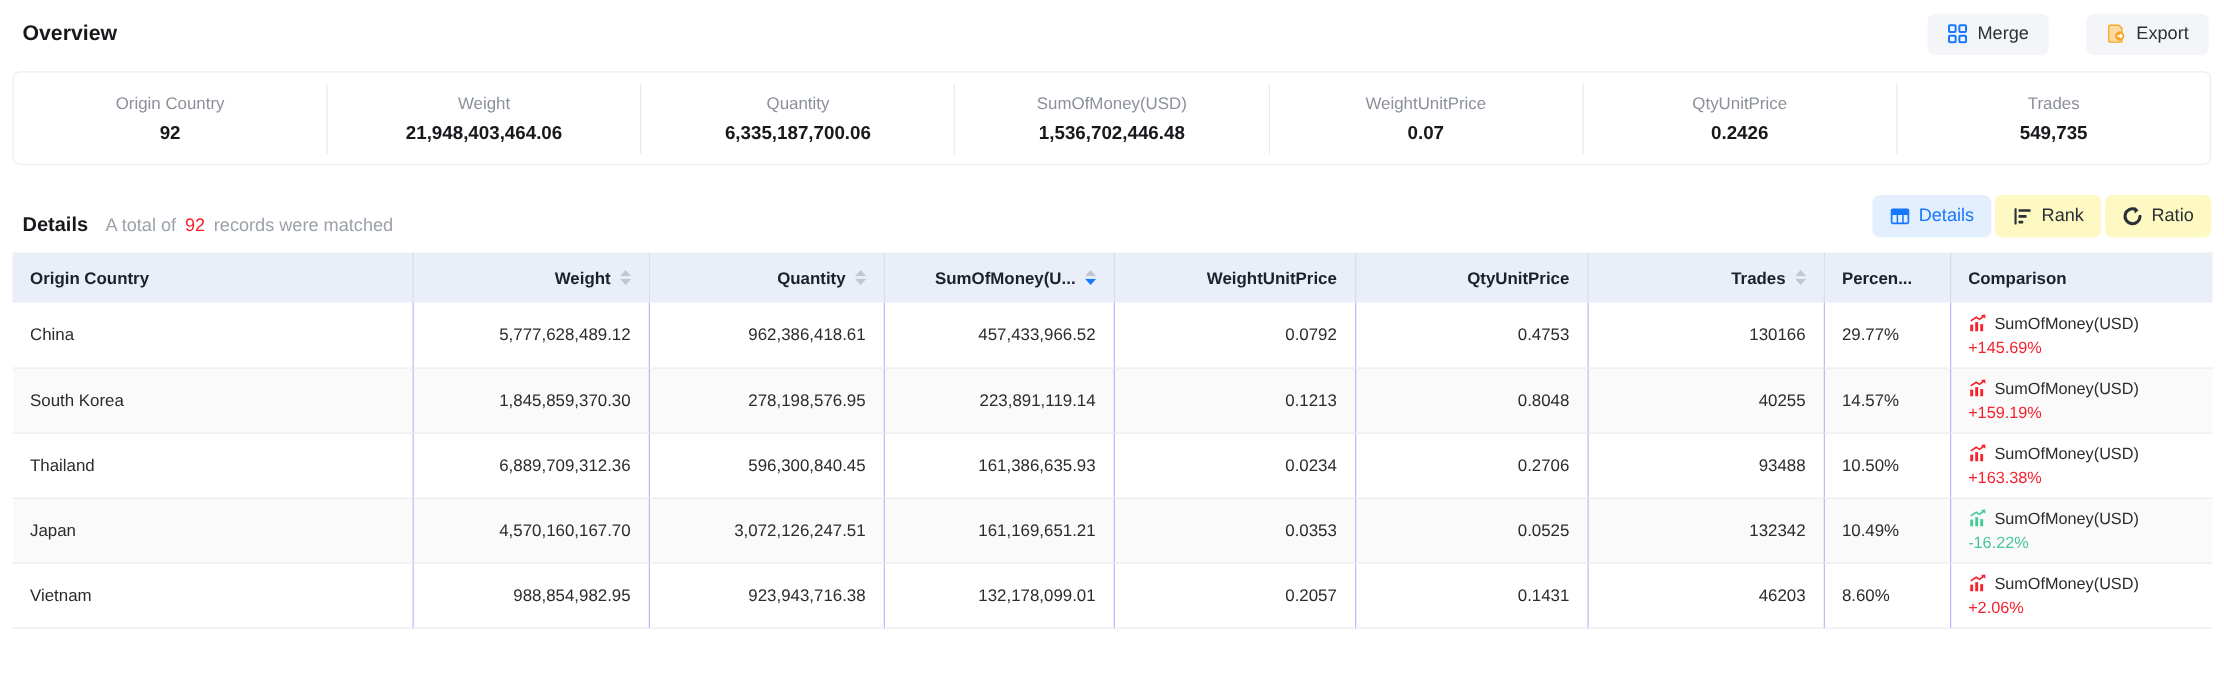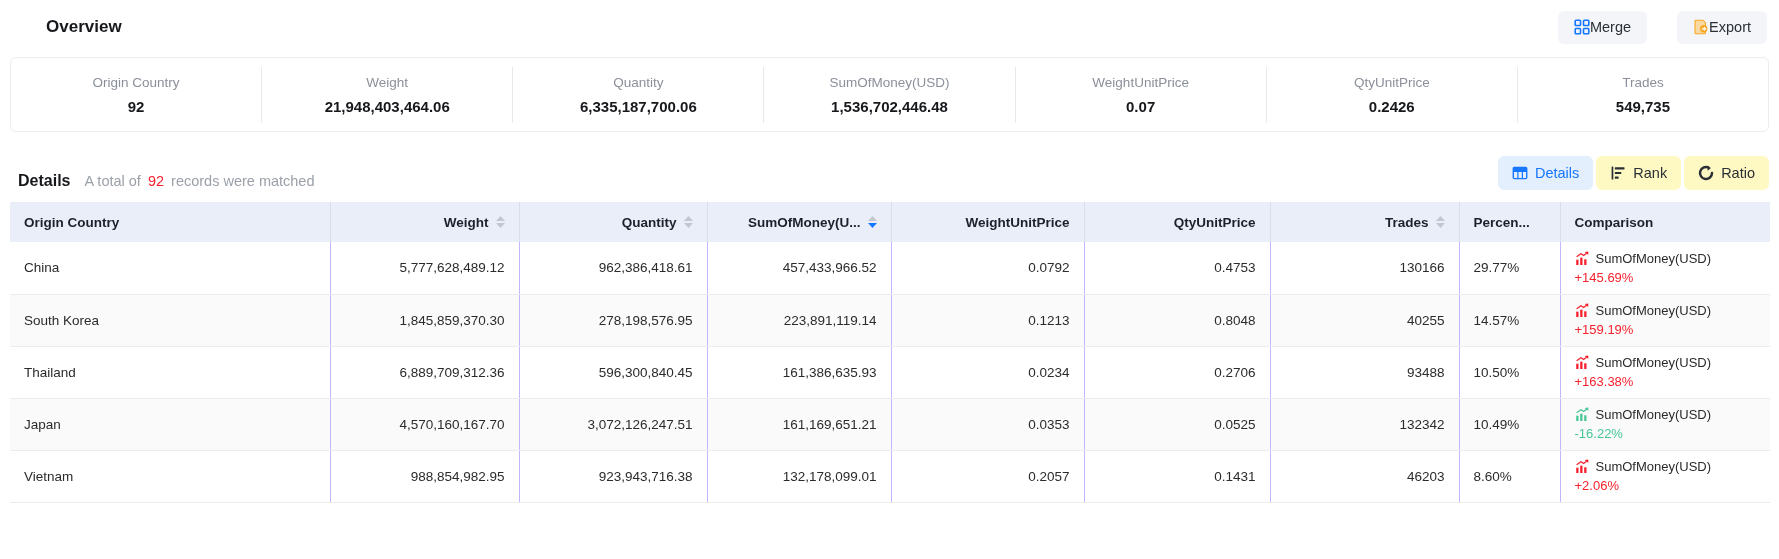--- a/index.html
+++ b/index.html
@@ -5,25 +5,25 @@
   * { margin:0; padding:0; box-sizing:border-box; }
   html,body { background:#fff; }
   body {
     width:1779px; height:559px; overflow:hidden;
     font-family:"Liberation Sans","DejaVu Sans",sans-serif;
     color:#262626;
   }
   .page { padding:8px 10px 0 10px; }
 
   
-  .top-bar { display:flex; justify-content:space-between; align-items:center; height:38px; padding:0 2px 0 8px;margin-left:28px; }
+  .top-bar { display:flex; justify-content:space-between; align-items:center; height:38px; padding:0 2px 0 8px; }
   .page-title { font-size:17px; font-weight:bold; color:#17181c; }
   .top-actions { display:flex; gap:30px; }
   .btn {
-    display:inline-flex; align-items:center; height:33px; padding:0 16px;
+    display:inline-flex; align-items:center; gap:8px; height:33px; padding:0 16px;
     background:#f3f5f8; border:none; border-radius:6px;
     font-family:inherit; font-size:14.5px; color:#2b2f36; cursor:pointer;
   }
   .btn .icon { display:inline-flex; width:16px; height:16px; }
 
   
   .overview-card {
     margin-top:11px; height:75px;
     border:1px solid #ebedf0; border-radius:6px;
     display:flex; align-items:center; background:#fff;

